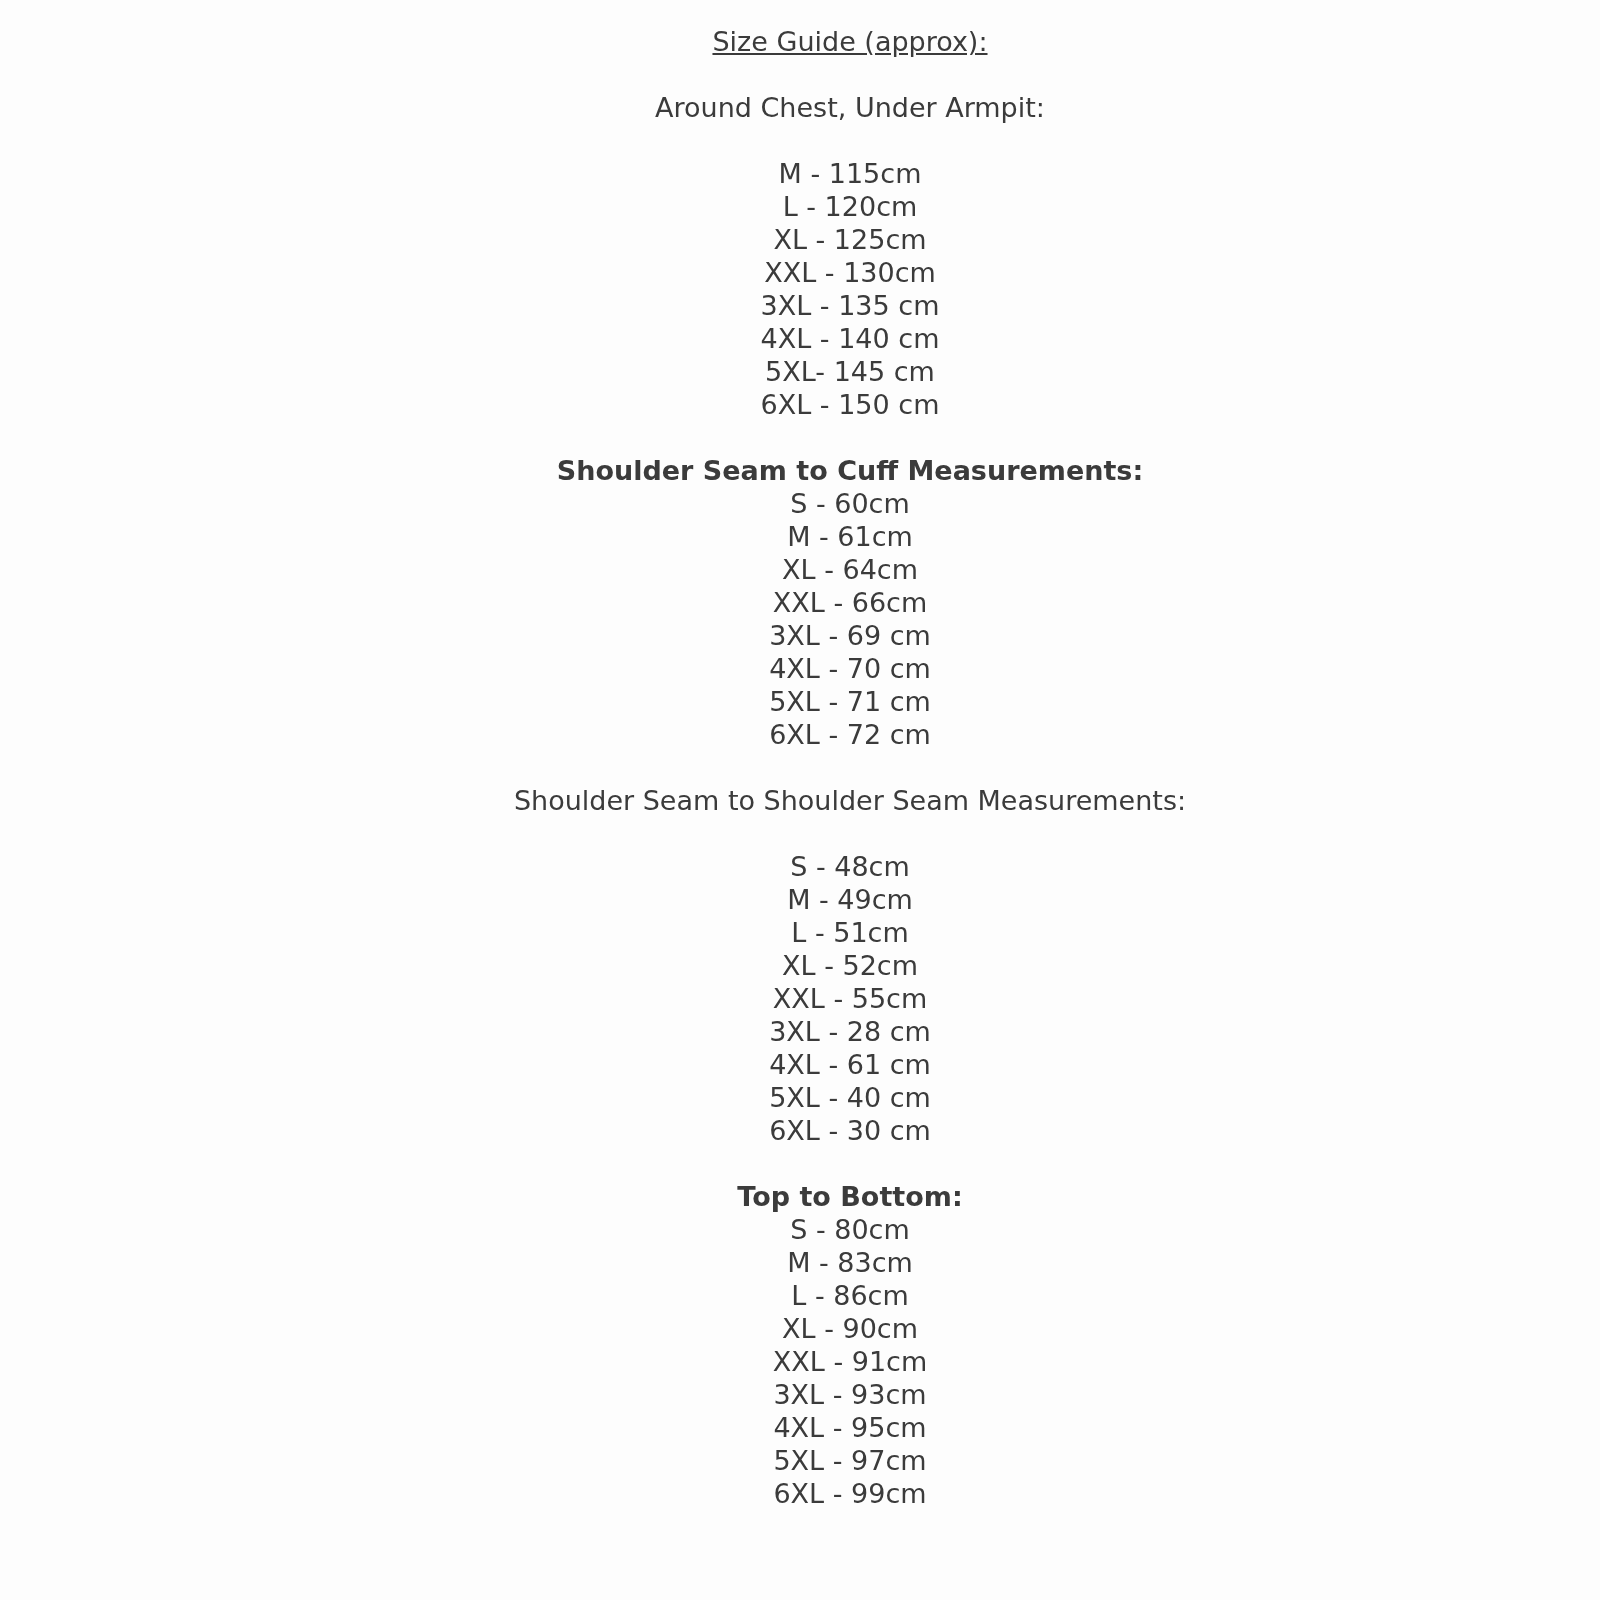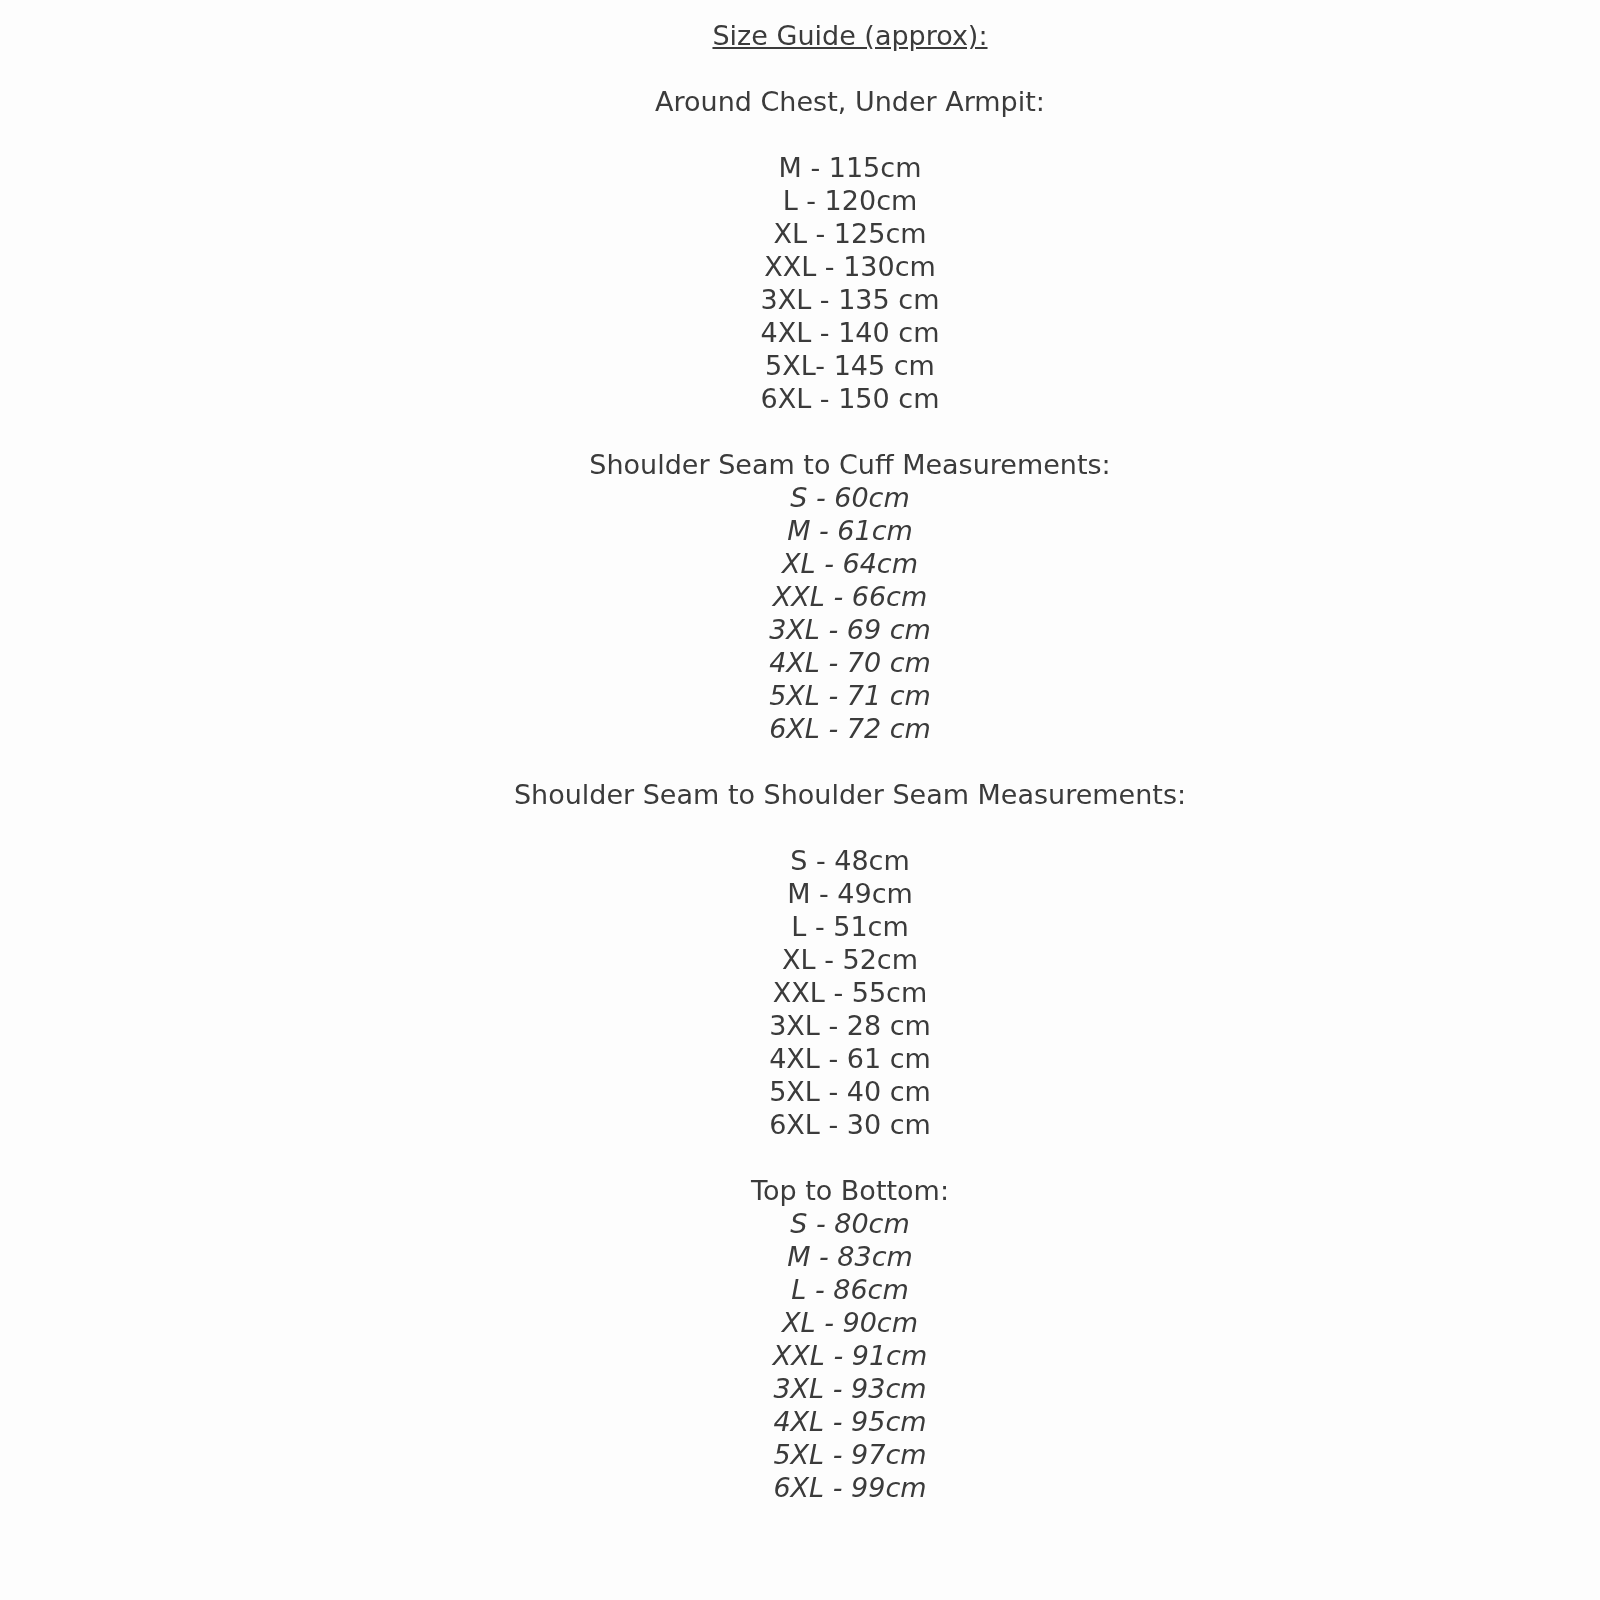--- a/index.html
+++ b/index.html
@@ -13,32 +13,32 @@
     font-family: "DejaVu Sans", "Liberation Sans", sans-serif;
     font-size: 27px;
     line-height: 33px;
     color: #3b3b3b;
     overflow: hidden;
   }
   main.doc {
     box-sizing: border-box;
     width: 1500px;
     margin-left: 100px;   
-    padding-top: 19px;
+    padding-top: 25px;
     text-align: center;
   }
   p {
     margin: 33px 0;       
   }
   p.title {
     margin-top: 0;
     text-decoration: underline;
   }
-  .size-section.no-gap .heading { margin-bottom: 0; }
-  .size-section.no-gap .size-list { margin-top: 0; font-style: italic; }
+  .size-section.no-gap .heading { margin-bottom: 0; font-weight: bold; }
+  .size-section.no-gap .size-list { margin-top: 0; }
   .size-list .line { display: block; }
 </style>
 </head>
 <body style="color: rgb(59, 59, 59); background: rgb(253, 253, 253);">
 
 <main class="doc">
   <p class="title">Size Guide (approx):</p>
   <div id="sections">
   <section class="size-section">
     <p class="heading">Around Chest, Under Armpit:</p>

